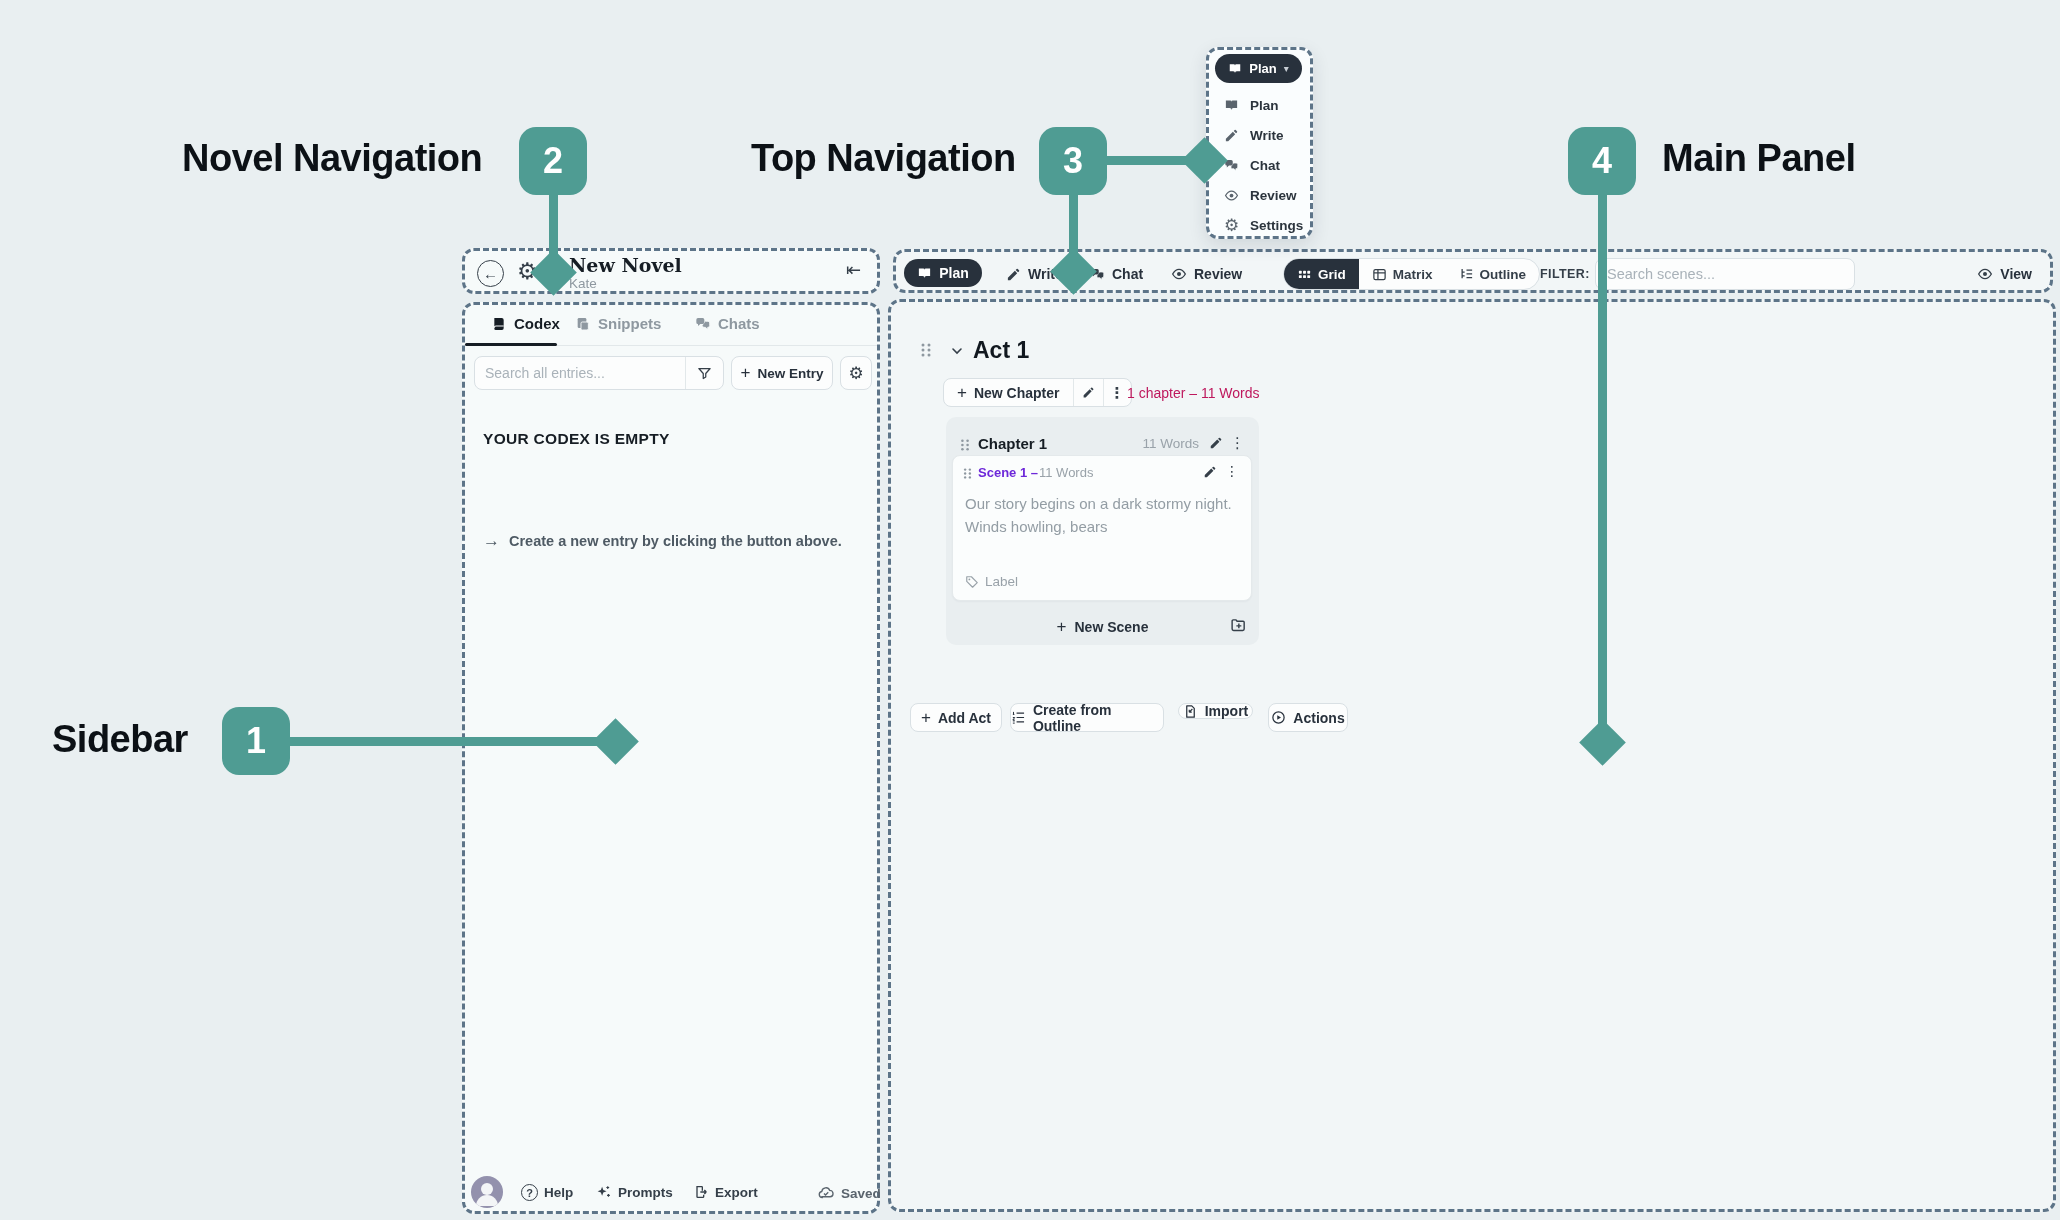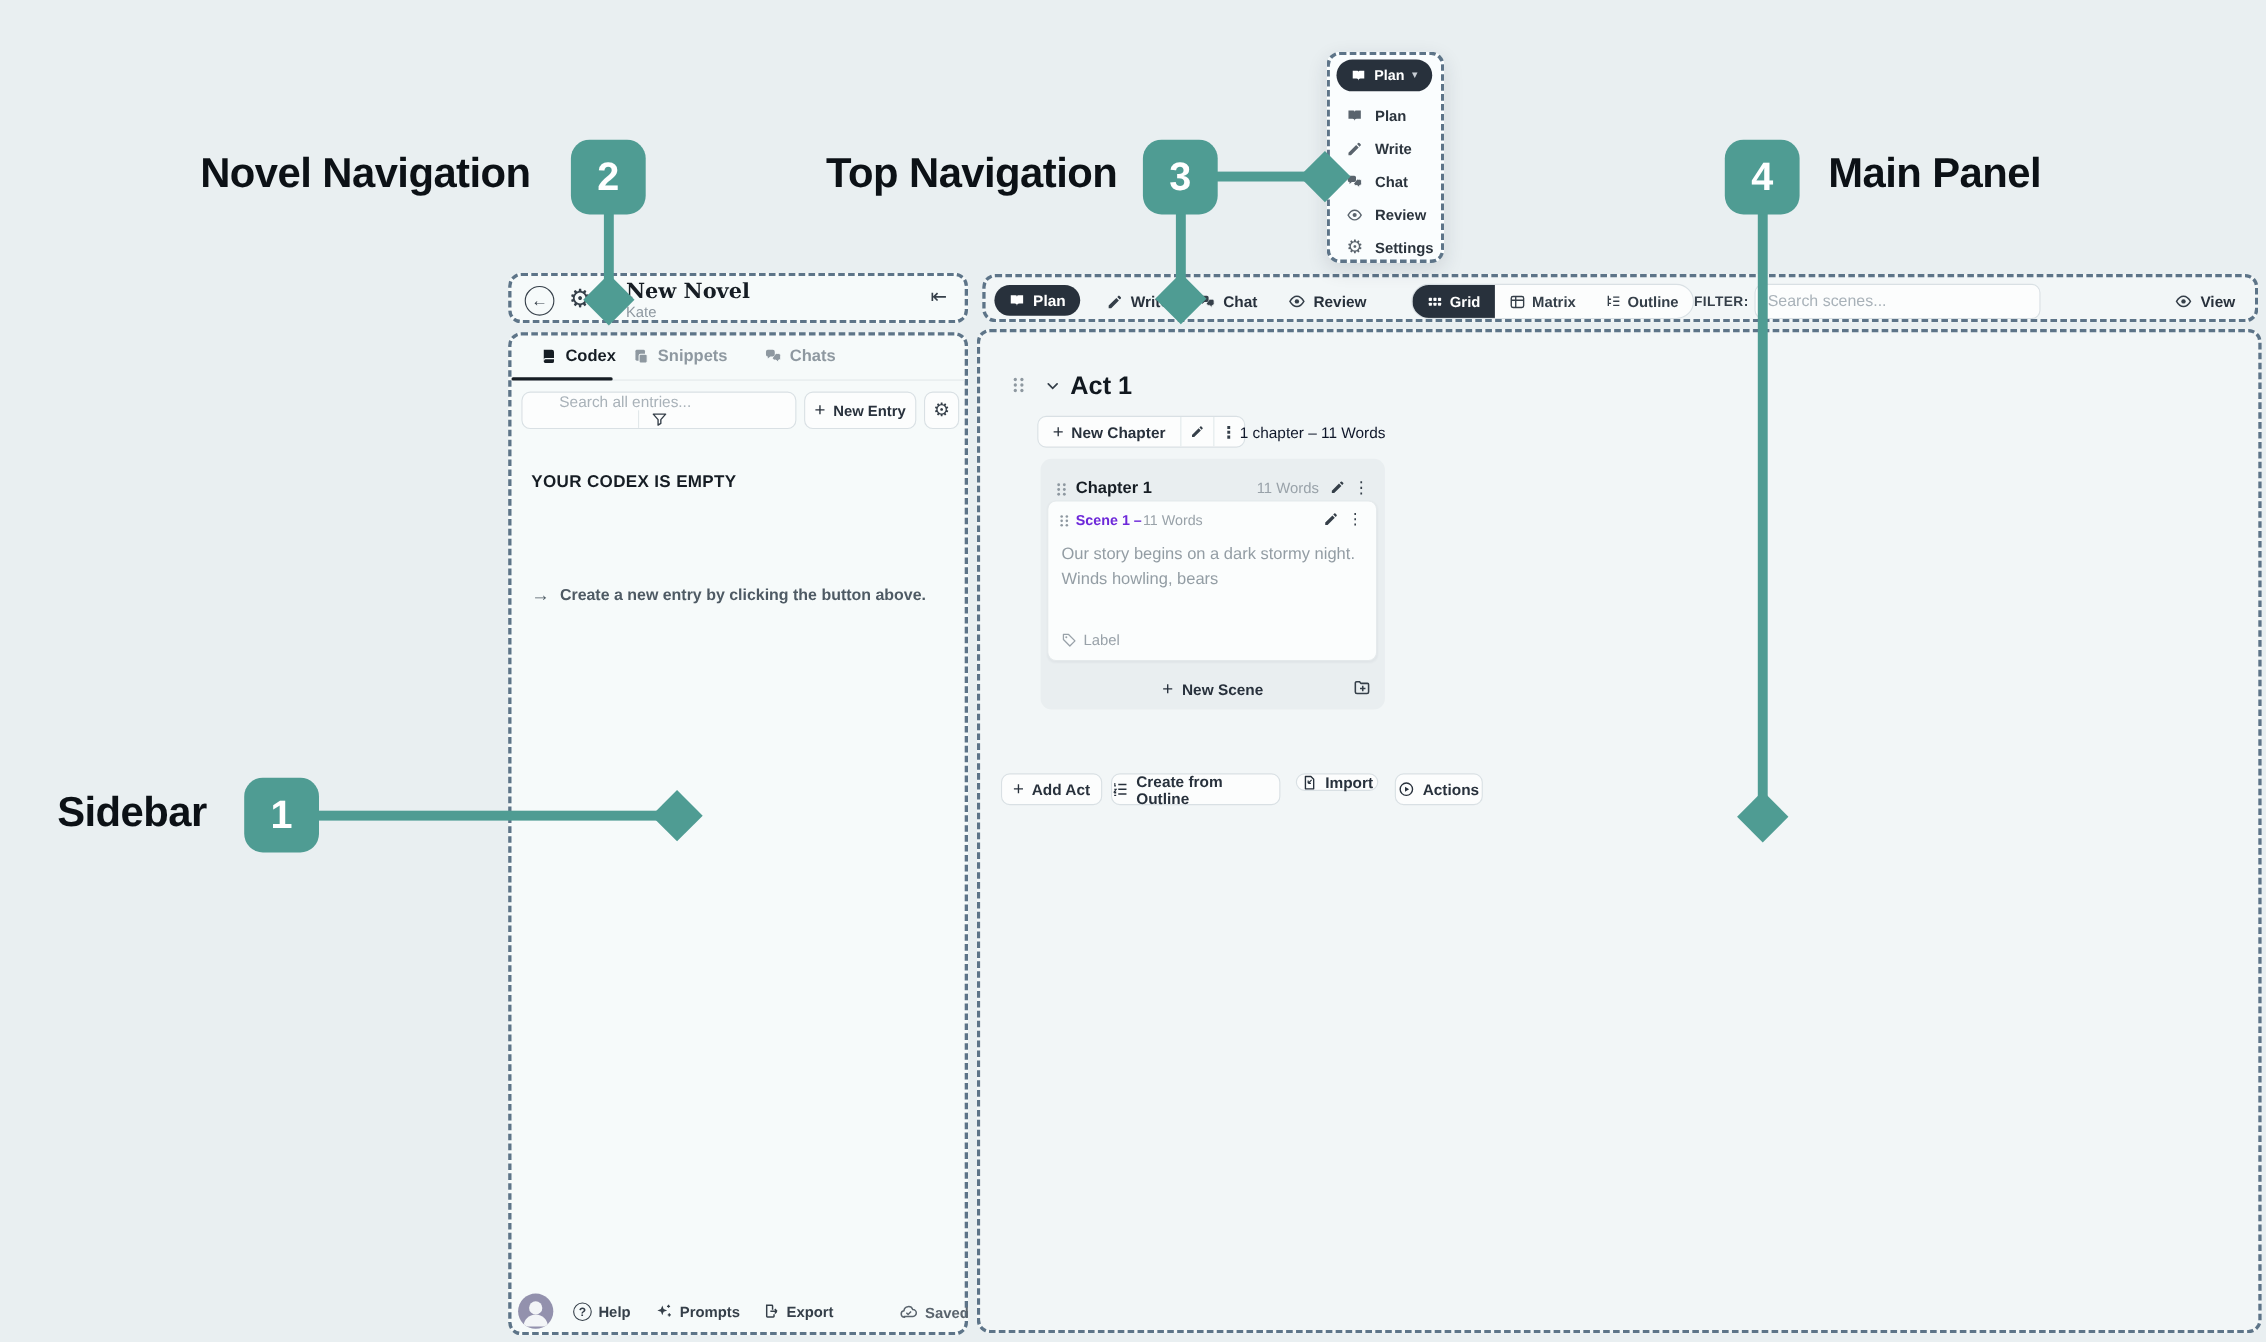--- a/index.html
+++ b/index.html
@@ -47,21 +47,21 @@
   #topnav{background:#f2f6f7;}
   .mode{display:flex;align-items:center;gap:7px;font-size:14px;font-weight:700;color:#28313c;}
   .segwrap{background:#fcfdfd;border:1px solid #d9e0e4;border-radius:16px;display:flex;align-items:stretch;box-sizing:border-box;overflow:hidden;}
   .seg{display:flex;align-items:center;gap:6px;font-size:13.5px;font-weight:700;color:#353f49;padding:0 13px;}
   .seg.active{background:#28313c;color:#fff;}
   .filterlbl{font-size:12.5px;font-weight:800;color:#353f49;letter-spacing:.4px;}
 
   
   #mainpanel{background:#f2f6f7;}
   .acttitle{font-size:23px;font-weight:800;color:#11181f;}
-  .metatxt{font-size:14px;color:#0f172a;}
+  .metatxt{font-size:14px;color:#be185d;}
   .groupbtn{background:#fcfdfd;border:1px solid #d9e0e4;border-radius:8px;display:flex;align-items:stretch;box-sizing:border-box;overflow:hidden;}
   .groupseg{display:flex;align-items:center;justify-content:center;gap:7px;font-size:14px;font-weight:700;color:#28313c;}
   .chaptercard{background:#e9eef0;border-radius:10px;box-sizing:border-box;}
   .scenecard{background:#fbfdfd;border:1px solid #e4e9eb;border-radius:8px;box-sizing:border-box;box-shadow:0 1px 2px rgba(20,30,40,.04);}
   .scenebody{font-size:15px;color:#939da4;line-height:23px;}
 
   
   #dropdown{background:#fafdfe;box-shadow:0 6px 18px rgba(30,45,60,.12);z-index:40;}
   .dditem{display:flex;align-items:center;gap:11px;font-size:13.5px;font-weight:600;color:#2b343d;}
   .kebab{font-size:15px;color:#353f49;}
@@ -124,21 +124,21 @@
   <div class="abs tab inactive" style="left:230px;top:10px;">
     <svg class="svgic" width="16" height="16" viewBox="0 0 24 24">
         <path d="M2 5.5A2.5 2.5 0 0 1 4.5 3h7A2.5 2.5 0 0 1 14 5.5v4a2.5 2.5 0 0 1-2.5 2.5H8l-3.5 3v-3h-.1A2.4 2.4 0 0 1 2 9.6V5.5z" fill="#8e98a0"></path>
         <path d="M16 8h3.5A2.5 2.5 0 0 1 22 10.5v4a2.5 2.5 0 0 1-2.5 2.5H19v3l-3.5-3h-2A2.5 2.5 0 0 1 11 14.6" fill="#8e98a0" stroke="#f6fafa" stroke-width="1.2"></path>
       </svg>
     <span>Chats</span>
   </div>
   <div class="abs" style="left:0;top:40px;width:100%;height:1px;background:#e2e8ea;"></div>
   <div class="abs" style="left:0;top:38px;width:92px;height:3px;background:#161d24;border-radius:2px;"></div>
 
-  <div class="abs input-like" style="left:9px;top:51px;width:250px;height:34px;flex-direction:column;">
+  <div class="abs input-like" style="left:9px;top:51px;width:250px;height:34px;">
     <input style="border: none; outline: none; background: transparent; flex: 1 1 0%; font-size: 14px; padding: 0px 10px; color: rgb(40, 49, 60); min-width: 0px;" placeholder="Search all entries...">
     <span style="padding:0 11px;border-left:1px solid #e2e8ea;height:100%;display:flex;align-items:center;">
       <svg class="svgic" width="15" height="15" viewBox="0 0 24 24">
           <path d="M3 4h18l-7 8v5.5L10 20v-8L3 4z" fill="none" stroke="#353f49" stroke-width="2" stroke-linejoin="round"></path>
         </svg>
     </span>
   </div>
   <div class="abs btn" style="left:266px;top:51px;width:102px;height:34px;font-size:13.5px;">
     <span style="font-size:17px;font-weight:400;">+</span>
     <span>New Entry</span>

